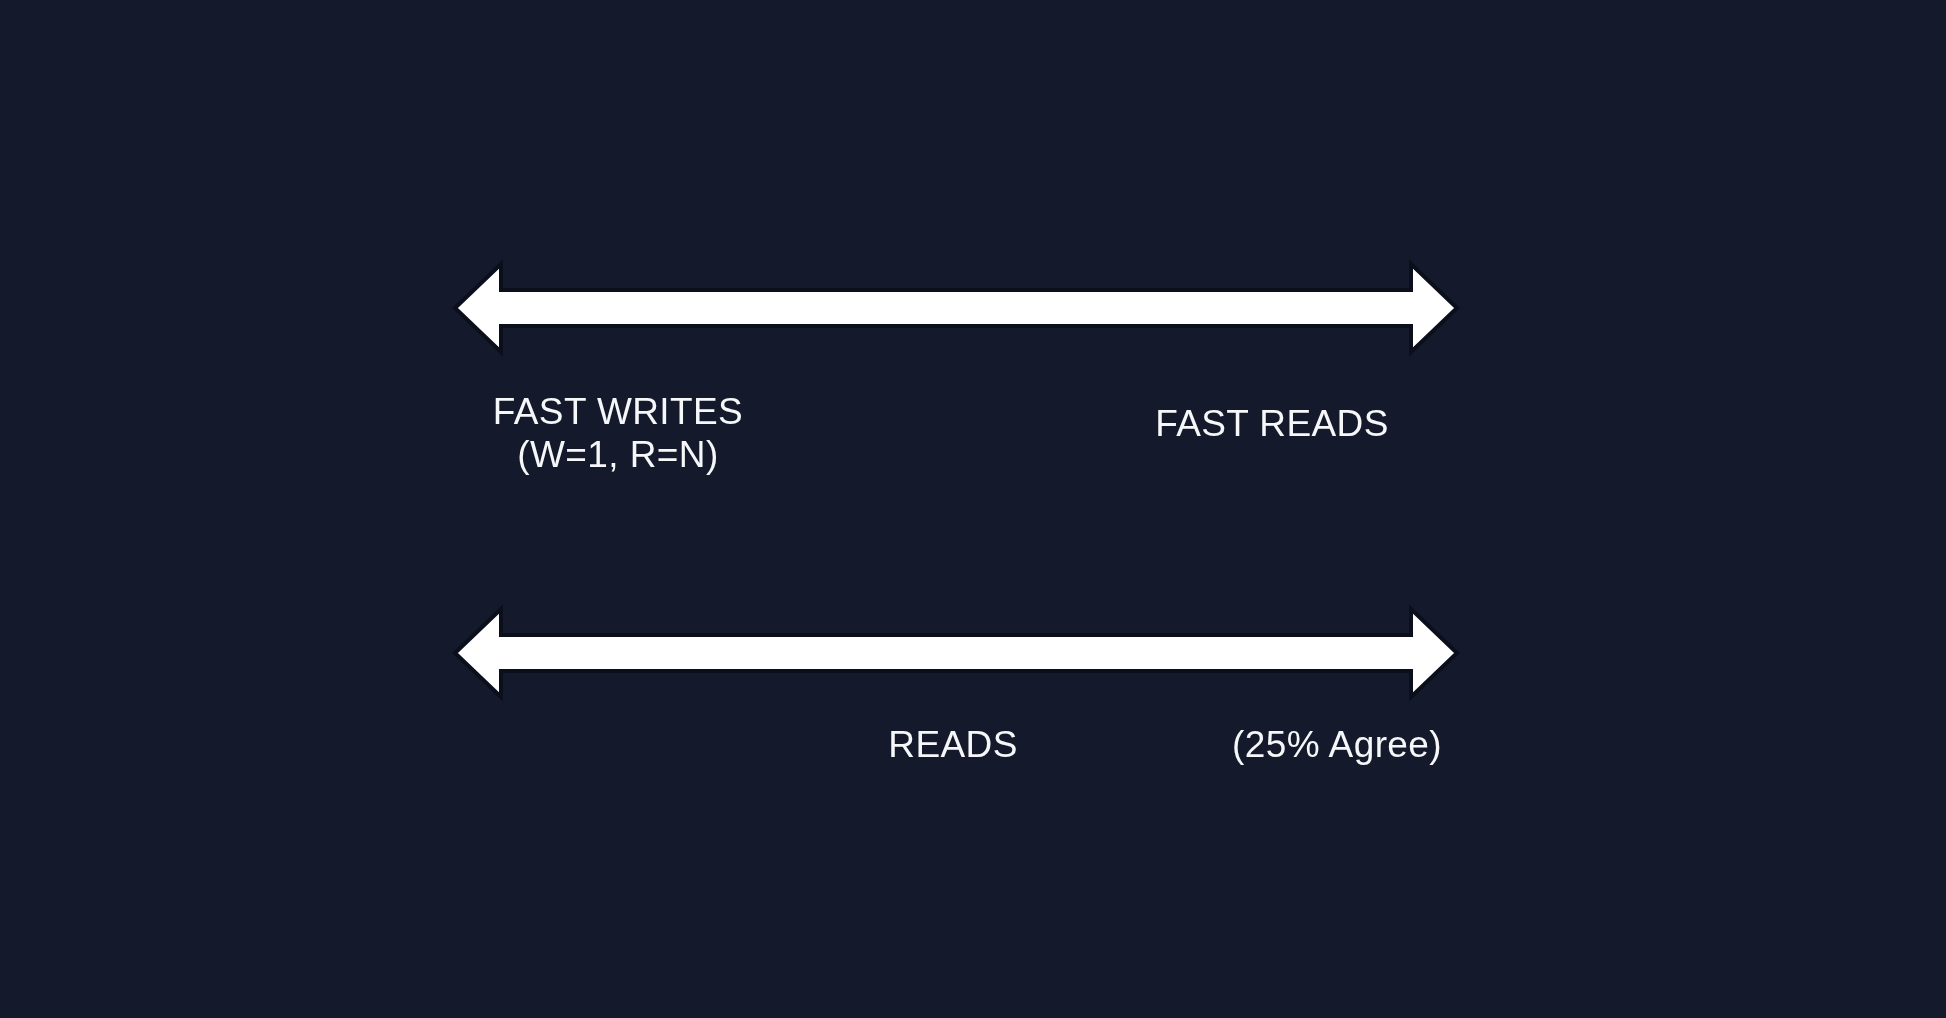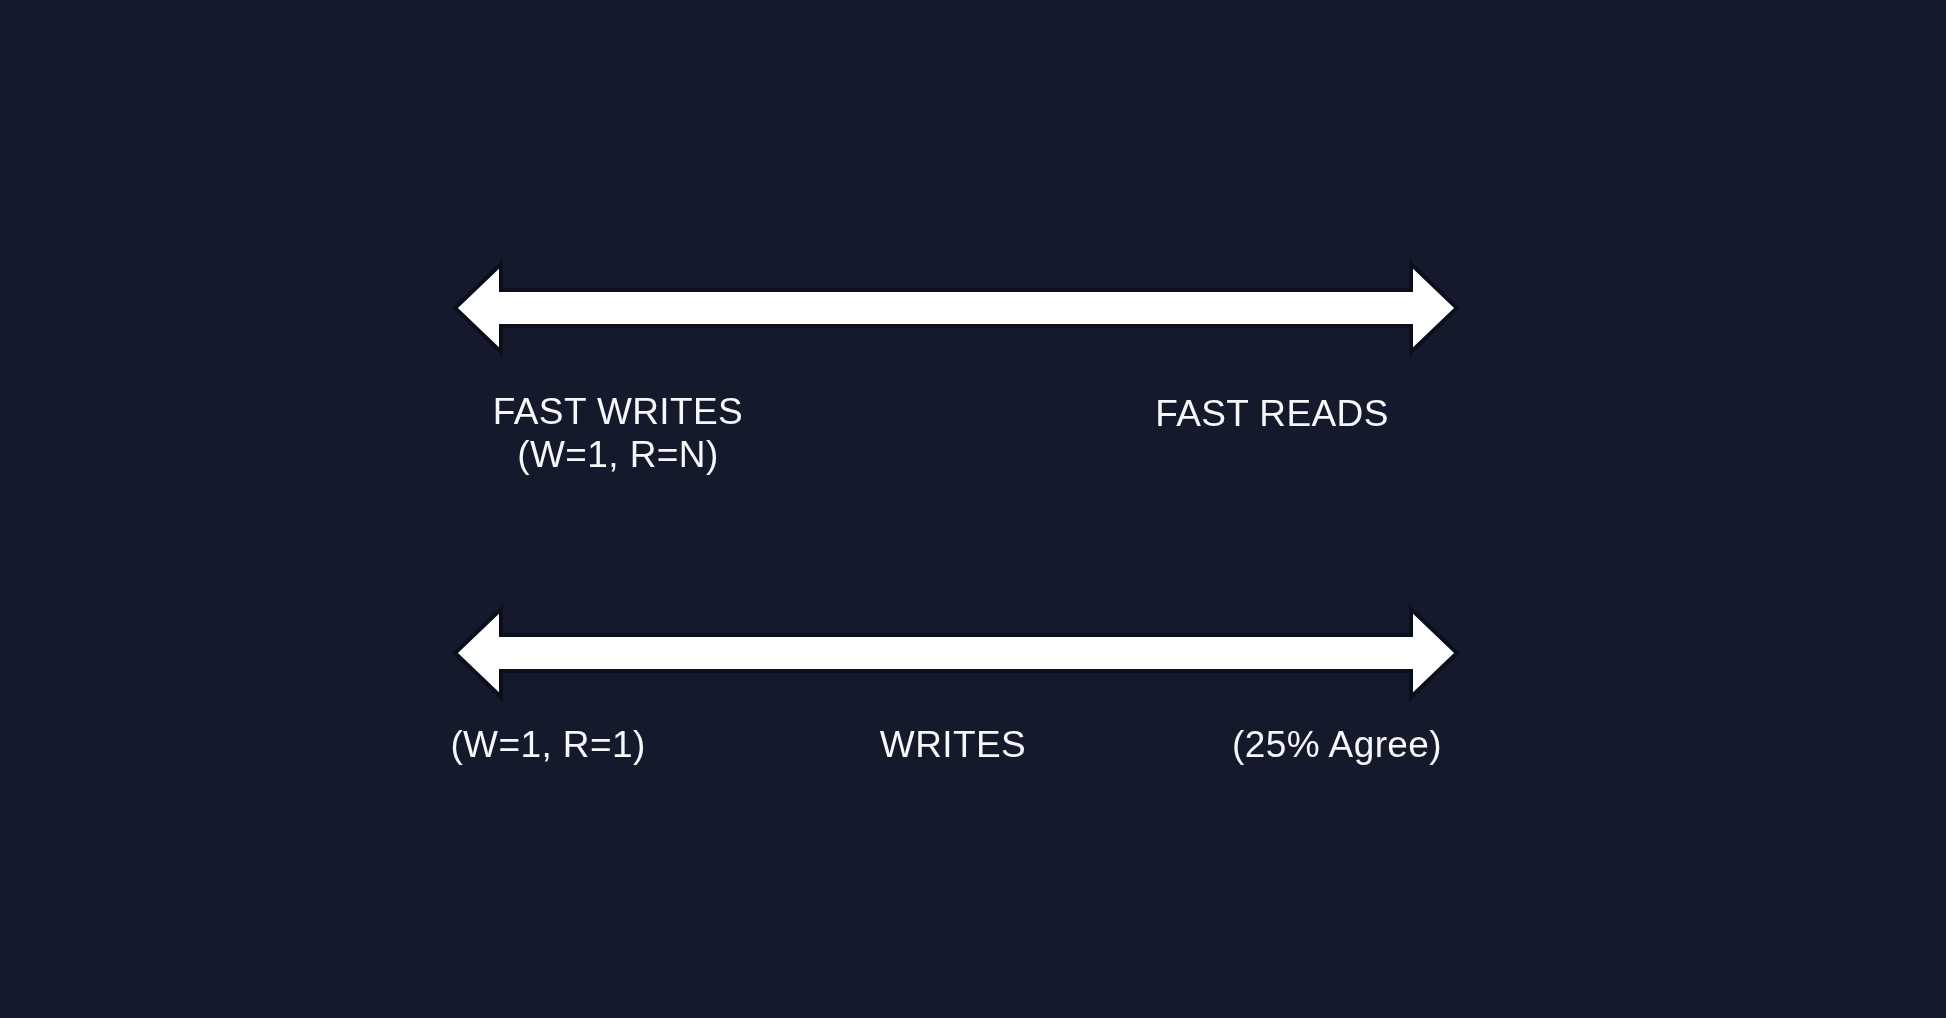--- a/index.html
+++ b/index.html
@@ -74,21 +74,21 @@
   }
   .label .detail {
     display: block;
     font-size: 37px;
     font-weight: 400;
     letter-spacing: 0.4px;
   }
 
   
   #label-fast-writes { left: 618px; top: 0; }
-  #label-fast-reads  { left: 1272px; top: 2px; }
+  #label-fast-reads  { left: 1272px; top: 12px; }
 
   
   #label-eventual      { left: 548px;  top: 0; }
   #label-strong        { left: 953px;  top: 0; }
   #label-linearizable  { left: 1337px; top: 0; }
 </style>
 </head>
 <body>
 
 <div id="canvas">
@@ -119,25 +119,24 @@
 
     <div class="arrow-wrap">
       <svg viewBox="0 0 1002 96" xmlns="http://www.w3.org/2000/svg">
         <polygon points="0,48 46,4 46,30 956,30 956,4 1002,48 956,92 956,66 46,66 46,92" fill="#ffffff" stroke="#0b0f1c" stroke-width="4" stroke-linejoin="miter"></polygon>
       </svg>
     </div>
 
     <div class="label-row" id="labels-consistency">
 
       <div class="label" id="label-eventual">
-        <span class="detail">(W=1, R=1)</span>
       </div>
 
       <div class="label" id="label-strong">
-        <span class="title">WRITES</span>
+        <span class="title">READS</span>
       </div>
 
       <div class="label" id="label-linearizable">
         <span class="detail">(25% Agree)</span>
       </div>
 
     </div>
   </div>
 
 </div>

